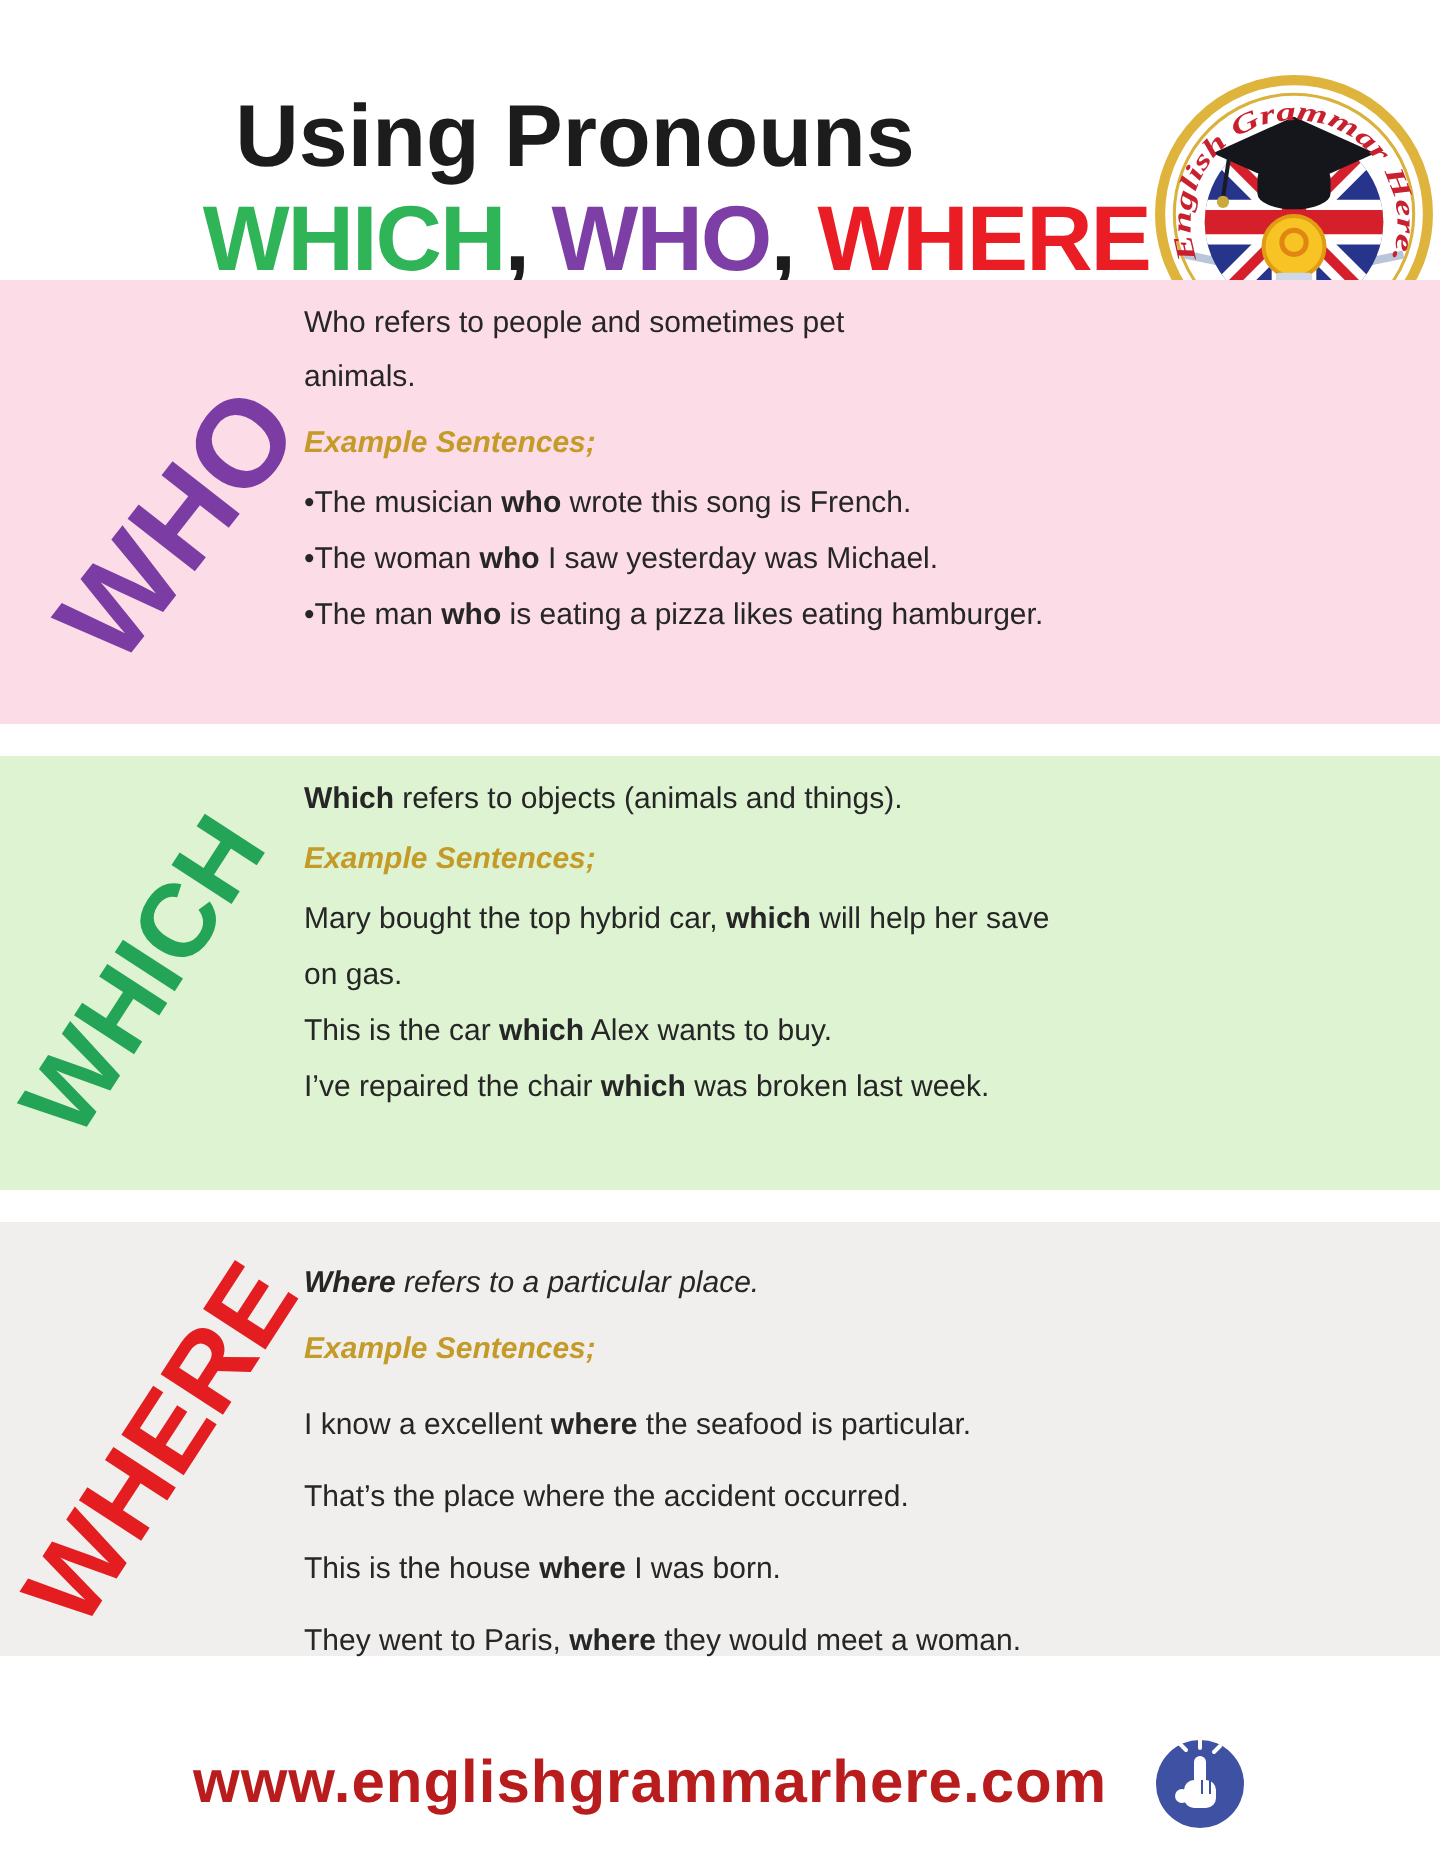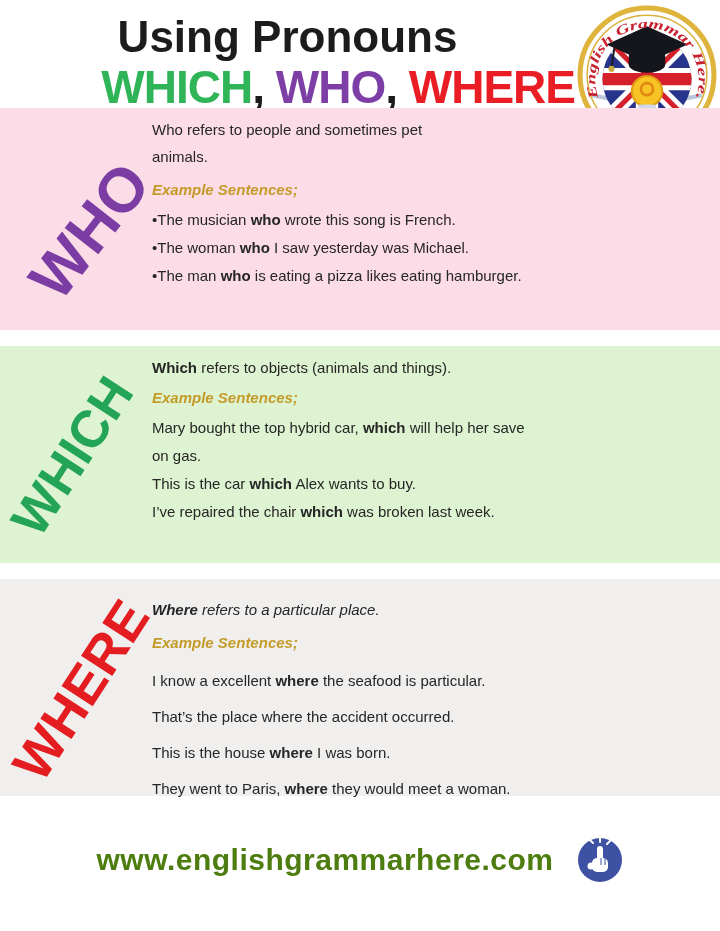--- a/index.html
+++ b/index.html
@@ -4,21 +4,21 @@
 <style>
   html,body{margin:0;padding:0;}
   body{
     width:720px;height:931px;background:#ffffff;
     font-family:"Liberation Sans","DejaVu Sans",sans-serif;
     color:#222;overflow:hidden;position:relative;
   }
   .page{width:720px;height:931px;position:relative;}
 
   
-  .header{position:relative;height:108px;}
+  .header{position:relative;height:108px;margin-top:32px;}
   .title-wrap{width:575px;text-align:center;}
   .page-title{
     margin:0;padding-top:12px;font-size:44px;line-height:50px;
     font-weight:bold;color:#1c1c1c;letter-spacing:0px;
   }
   .page-subtitle{
     margin:0;font-size:46px;line-height:50px;font-weight:bold;
     letter-spacing:-1px;white-space:nowrap;text-align:right;
   }
   .logo{position:absolute;top:4px;right:2px;width:142px;height:142px;}
@@ -59,21 +59,21 @@
   .sec-where .intro{line-height:28px;font-style:italic;}
   .sec-where .example-label{margin-top:5px;line-height:28px;}
   .sec-where .sentences{margin-top:6px;}
   .sec-where .sentences p{line-height:36px;}
 
   
   .footer{
     height:95px;display:flex;align-items:center;justify-content:center;gap:22px;
   }
   .footer-url{
-    font-size:30px;font-weight:bold;color:#4d7c0f;letter-spacing:0.5px;
+    font-size:30px;font-weight:bold;color:#b91c1c;letter-spacing:0.5px;
   }
   .click-icon{width:48px;height:48px;display:block;}
 </style>
 </head>
 <body>
 
 <div class="page">
 
   <header class="header">
     <div class="title-wrap">

